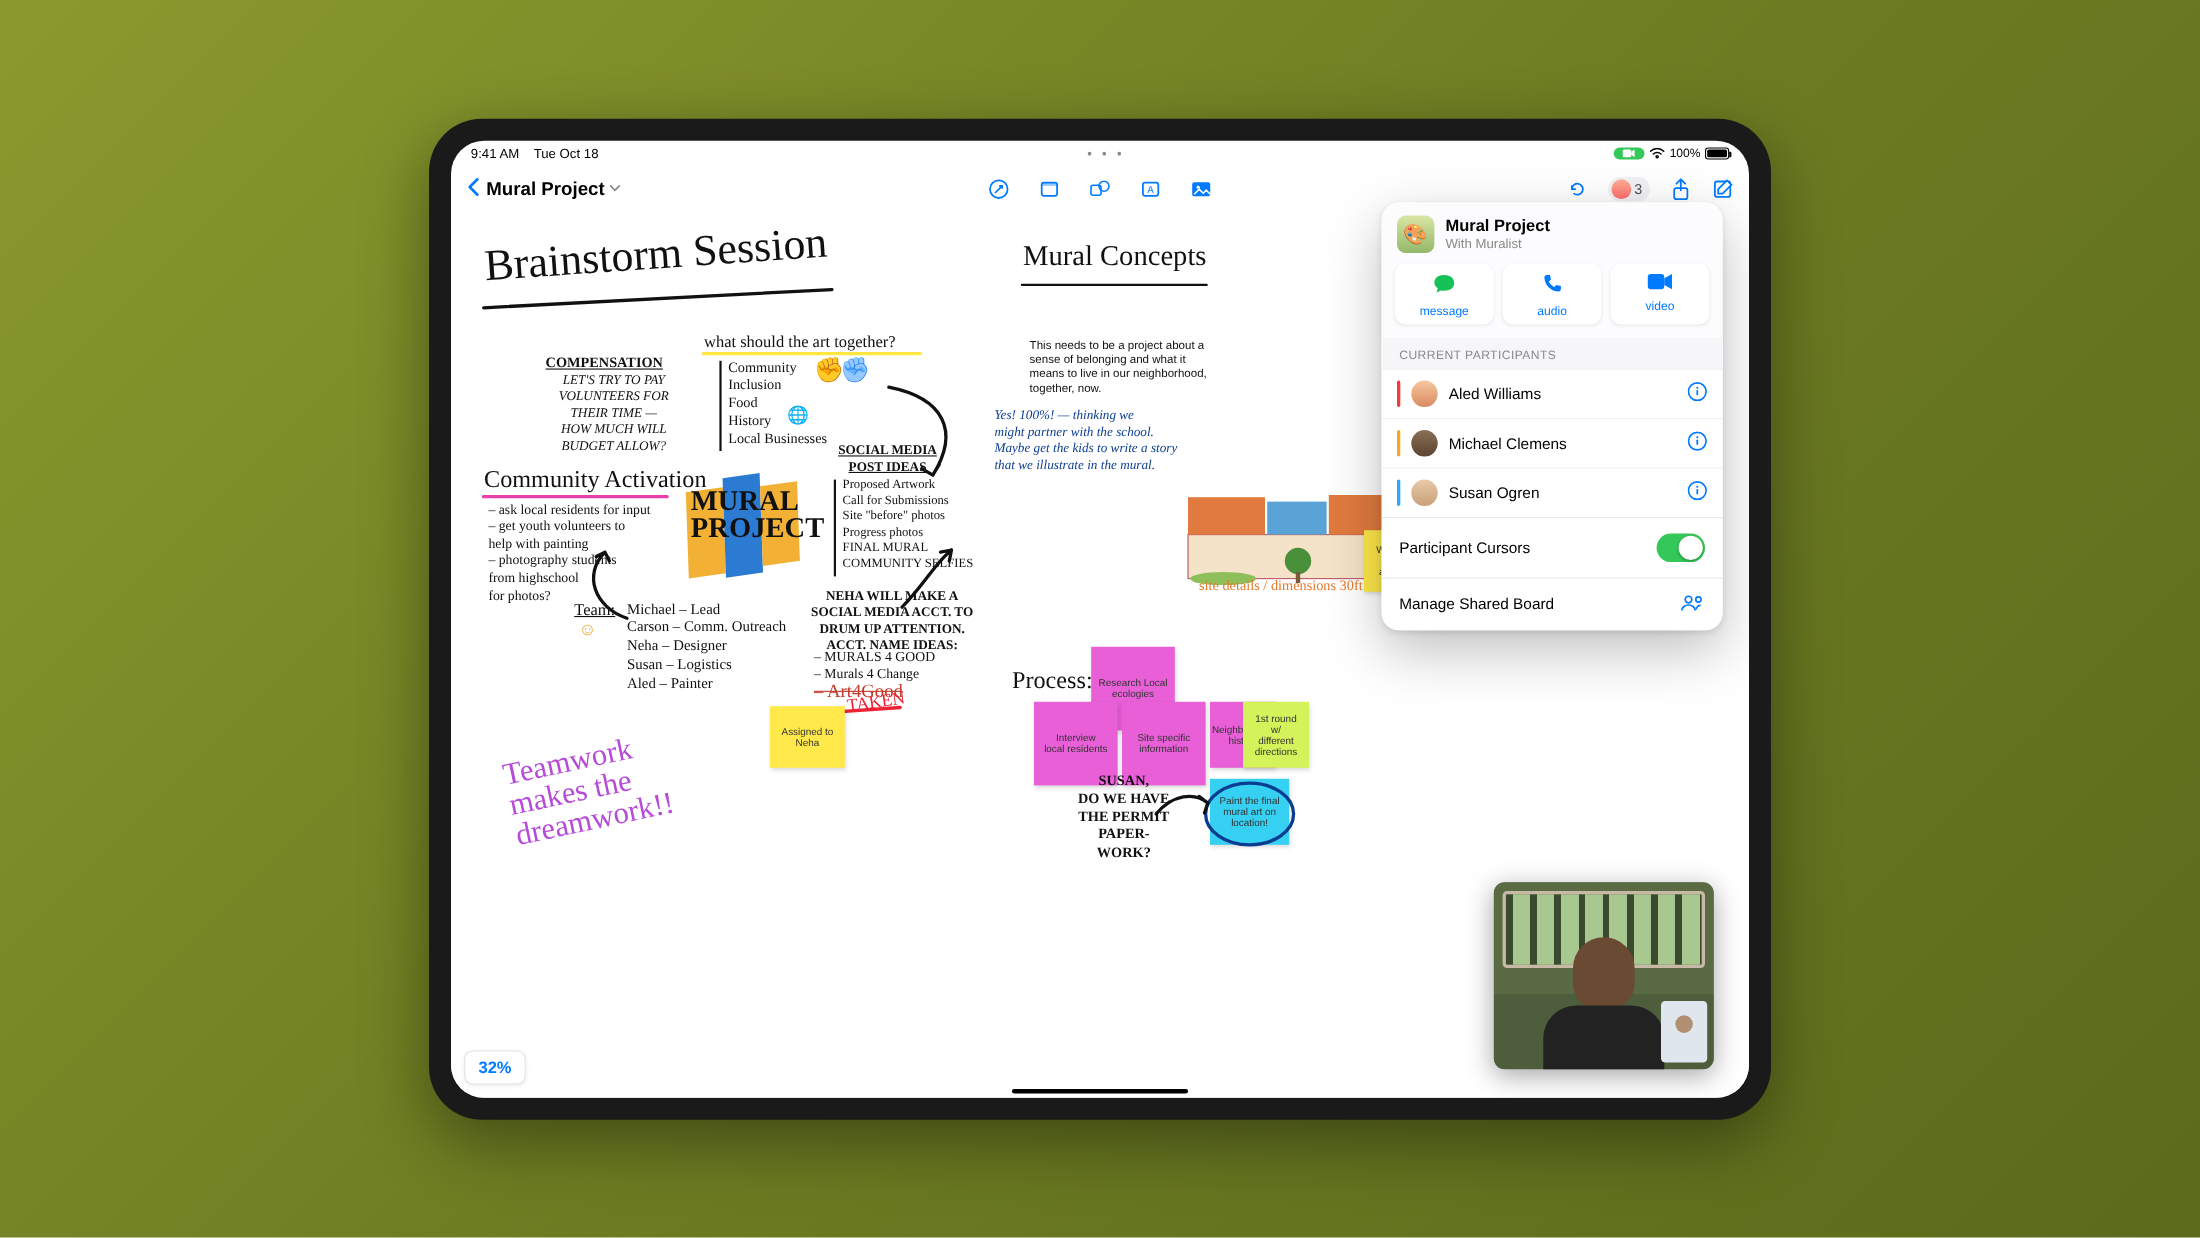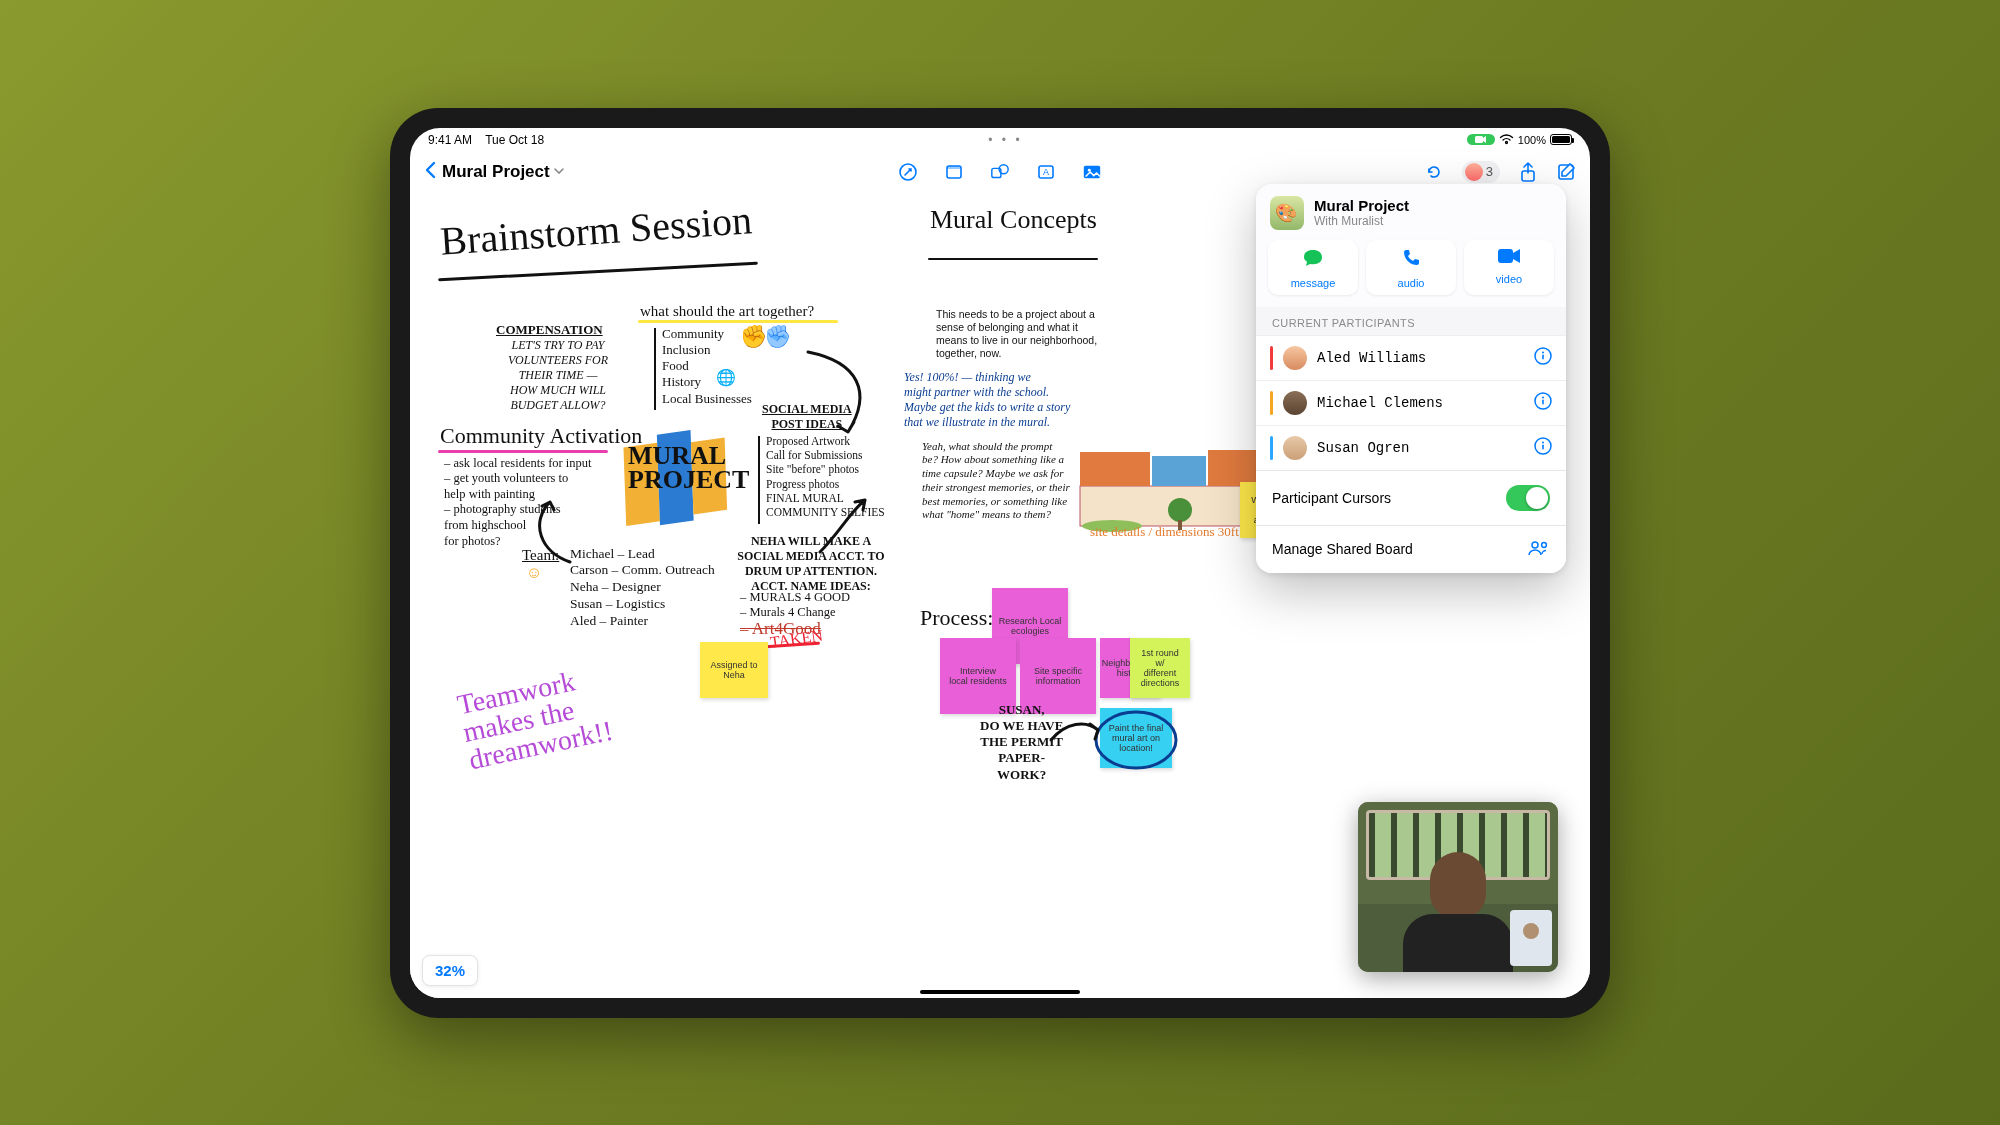--- a/index.html
+++ b/index.html
@@ -84,21 +84,21 @@
   .pop-head .s { color:#888; font-size:12px;}
   .pop-actions { display:flex; gap:8px; padding:0 12px 12px;}
   .pop-btn { flex:1; background:#fff; border-radius:10px; padding:8px 0 6px; text-align:center; color:#007aff; box-shadow:0 1px 3px rgba(0,0,0,.08);}
   .pop-btn .lbl{ font-size:11px; display:block; margin-top:6px;}
   .pop-section { background:#fff; margin:0 0 0; }
   .pop-section .hdr { font-size:11px; letter-spacing:.4px; color:#8a8a8e; padding:10px 16px 6px; background:#f6f6f8;}
   .plist-row{ display:flex; align-items:center; padding:10px 14px; gap:10px; border-top:0.5px solid #eee;}
   .plist-row:first-of-type{border-top:none;}
   .p-bar{width:3px; height:24px; border-radius:2px;}
   .p-av{width:24px;height:24px;border-radius:50%; background:#ccc;}
-  .p-name{flex:1;font-family:Liberation Mono, monospace;}
+  .p-name{flex:1;}
   .p-info{color:#007aff;}
   .pop-row { display:flex; align-items:center; justify-content:space-between; padding:14px 16px; border-top:0.5px solid #e7e7ea; background:#fff;}
   .switch { width:44px; height:26px; background:#34c759; border-radius:13px; position:relative;}
   .switch::after{content:"";position:absolute; right:2px; top:2px; width:22px; height:22px; background:#fff; border-radius:50%; box-shadow:0 1px 3px rgba(0,0,0,.3);}
   .people-ic{color:#007aff;}
 
   
   .pip { position:absolute; right:32px; bottom:26px; width:200px; height:170px; border-radius:10px; overflow:hidden; box-shadow:0 6px 24px rgba(0,0,0,.35); background:#6b7a5e;}
   .pip .room{position:absolute; inset:0; background:
      linear-gradient(#5a6b44 60%, #4e5d3b 60%) ;
@@ -226,21 +226,21 @@
             </svg>
           </span>
       </div>
     </div>
 
     <div class="canvas">
 
       <div class="hand cursive-lg" style="top:18px;left:30px;transform:rotate(-4deg);">Brainstorm Session</div>
       <div class="underline-ink" style="top:78px;left:28px;width:320px;transform:rotate(-3deg);"></div>
 
-      <div class="hand cursive-md" style="top:14px;left:520px;">Mural Concepts</div>
+      <div class="hand cursive-md" style="top:27px;left:520px;">Mural Concepts</div>
       <div class="underline-ink" style="top:66px;left:518px;width:170px;height:2px;"></div>
 
       <div class="label-sm" style="top:130px;left:86px;text-decoration:underline;font-weight:bold;">COMPENSATION</div>
       <div class="note-block" style="top:146px;left:78px;width:140px;white-space:pre-line;font-size:12px;text-align:center;font-style:italic;">LET'S TRY TO PAY
 VOLUNTEERS FOR
 THEIR TIME —
 HOW MUCH WILL
 BUDGET ALLOW?</div>
 
       <div class="note-block" style="top:110px;left:230px;font-size:15px;">what should the art together?</div>
@@ -321,26 +321,20 @@
         </svg>
 
       <div class="note-block" style="top:116px;left:526px;width:180px;font-size:10.5px;font-family:-apple-system,sans-serif;white-space:pre-line;">This needs to be a project about a
 sense of belonging and what it
 means to live in our neighborhood,
 together, now.</div>
       <div class="note-block accent-blue" style="top:178px;left:494px;width:200px;font-size:12px;white-space:pre-line;font-style:italic;">Yes! 100%! — thinking we
 might partner with the school.
 Maybe get the kids to write a story
 that we illustrate in the mural.</div>
-      <div class="note-block" style="top:248px;left:512px;width:190px;font-size:11px;white-space:pre-line;font-style:italic;">Yeah, what should the prompt
-be? How about something like a
-time capsule? Maybe we ask for
-their strongest memories, or their
-best memories, or something like
-what "home" means to them?</div>
 
       <svg class="illus" style="top:250px;left:660px;" width="200" height="90">
         <rect x="10" y="44" width="180" height="40" fill="#f4e3c8" stroke="#b56" stroke-width="1"></rect>
         <rect x="10" y="10" width="70" height="34" fill="#e07a3e"></rect>
         <rect x="82" y="14" width="54" height="30" fill="#5aa3d6"></rect>
         <rect x="138" y="8" width="52" height="36" fill="#e07a3e"></rect>
         <ellipse cx="42" cy="84" rx="30" ry="6" fill="#8fbf5a"></ellipse>
         <circle cx="110" cy="68" r="12" fill="#4a8f3a"></circle>
           <rect x="108" y="78" width="4" height="10" fill="#7a5a3a"></rect>
         <text x="176" y="20" font-size="10" fill="#e07a3e" font-family="cursive">10ft</text>

